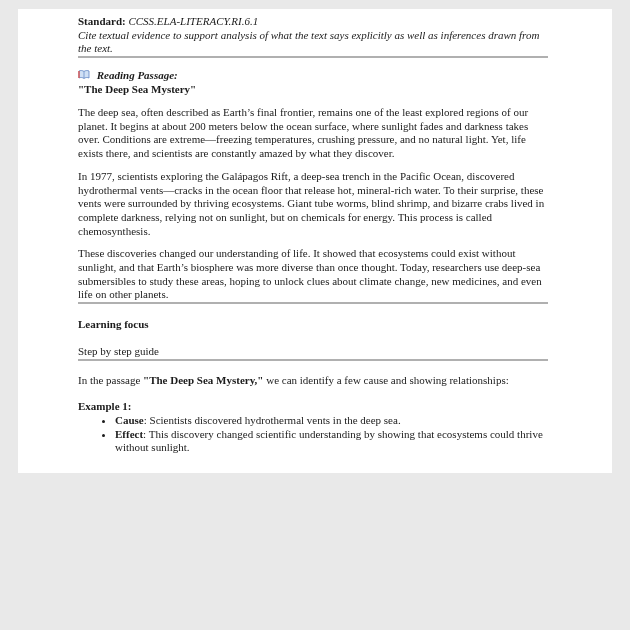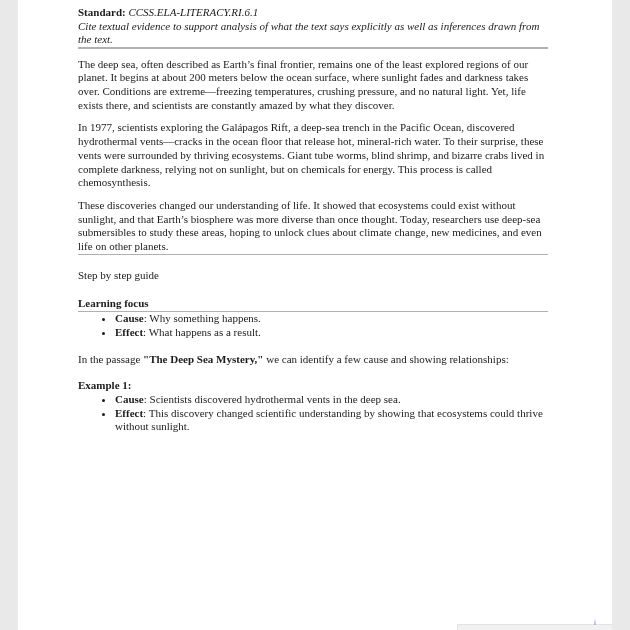--- a/index.html
+++ b/index.html
@@ -9,23 +9,23 @@
   body {
     width: 630px;
     height: 630px;
     overflow: hidden;
     background: #e9e9e9;
     font-family: "Liberation Serif", "DejaVu Serif", serif;
   }
   .doc-page {
     position: relative;
     box-sizing: border-box;
-    margin: 0 auto;
+    margin: 9px auto;
     width: 594px;
-    height: 630px;
+    height: 464px;
     background: #ffffff;
     padding: 6px 64px 0 60px;
     color: #1b1b1b;
     font-size: 11px;
     line-height: 13.7px;
     overflow: hidden;
   }
   .blk { margin: 0; }
   .b { font-weight: bold; }
   .i { font-style: italic; }
@@ -83,42 +83,44 @@
 
   <p class="blk">
     <span class="b">Standard:</span>
     <span> </span><span class="i">CCSS.ELA-LITERACY.RI.6.1</span>
     <br>
     <span class="i">Cite textual evidence to support analysis of what the text says explicitly as well as inferences drawn from the text.</span>
   </p>
 
   <hr class="rule mt19">
 
+  <p class="blk mt11">
+    <span class="book-icon"><svg width="12" height="10" viewBox="0 0 12 10">
+          <path d="M1 1 C2.5 0.2 4.5 0.4 6 1.4 C7.5 0.4 9.5 0.2 11 1 L11 8 C9.5 7.2 7.5 7.4 6 8.4 C4.5 7.4 2.5 7.2 1 8 Z" fill="#cfe0f5" stroke="#5b82c2" stroke-width="0.8"></path>
+          <path d="M1 1 L1 8" stroke="#d9534f" stroke-width="1.4"></path>
+          <path d="M6 1.4 L6 8.4" stroke="#5b82c2" stroke-width="0.7"></path>
+        </svg></span>
+    <span class="bi">Reading Passage:</span>
+    <br>
+    <span class="b">"The Deep Sea Mystery"</span>
+  </p>
 
   <p class="blk mt9">The deep sea, often described as Earth’s final frontier, remains one of the least explored regions of our planet. It begins at about 200 meters below the ocean surface, where sunlight fades and darkness takes over. Conditions are extreme—freezing temperatures, crushing pressure, and no natural light. Yet, life exists there, and scientists are constantly amazed by what they discover.</p>
   <p class="blk mt9">In 1977, scientists exploring the Galápagos Rift, a deep-sea trench in the Pacific Ocean, discovered hydrothermal vents—cracks in the ocean floor that release hot, mineral-rich water. To their surprise, these vents were surrounded by thriving ecosystems. Giant tube worms, blind shrimp, and bizarre crabs lived in complete darkness, relying not on sunlight, but on chemicals for energy. This process is called chemosynthesis.</p>
   <p class="blk mt9">These discoveries changed our understanding of life. It showed that ecosystems could exist without sunlight, and that Earth’s biosphere was more diverse than once thought. Today, researchers use deep-sea submersibles to study these areas, hoping to unlock clues about climate change, new medicines, and even life on other planets.</p>
 
   <hr class="rule mt14">
 
+  <p class="blk b mt14">Learning focus</p>
   <p class="blk mt14">Step by step guide</p>
-  <p class="blk b mt14">Learning focus</p>
 
   <hr class="rule mt18">
 
 
 
-  <ul class="doc-list mt13">
-    <li>
-      <span class="b">Cause</span><span>: Why something happens.</span>
-    </li>
-    <li>
-      <span class="b">Effect</span><span>: What happens as a result.</span>
-    </li>
-  </ul>
 
 
   <p class="blk mt13">
     <span>In the passage </span><span class="b">"The Deep Sea Mystery,"</span><span> we can identify a few cause and showing relationships:</span>
   </p>
 
   <p class="blk b mt13">Example 1:</p>
 
   <ul class="doc-list mt14">
     <li>

